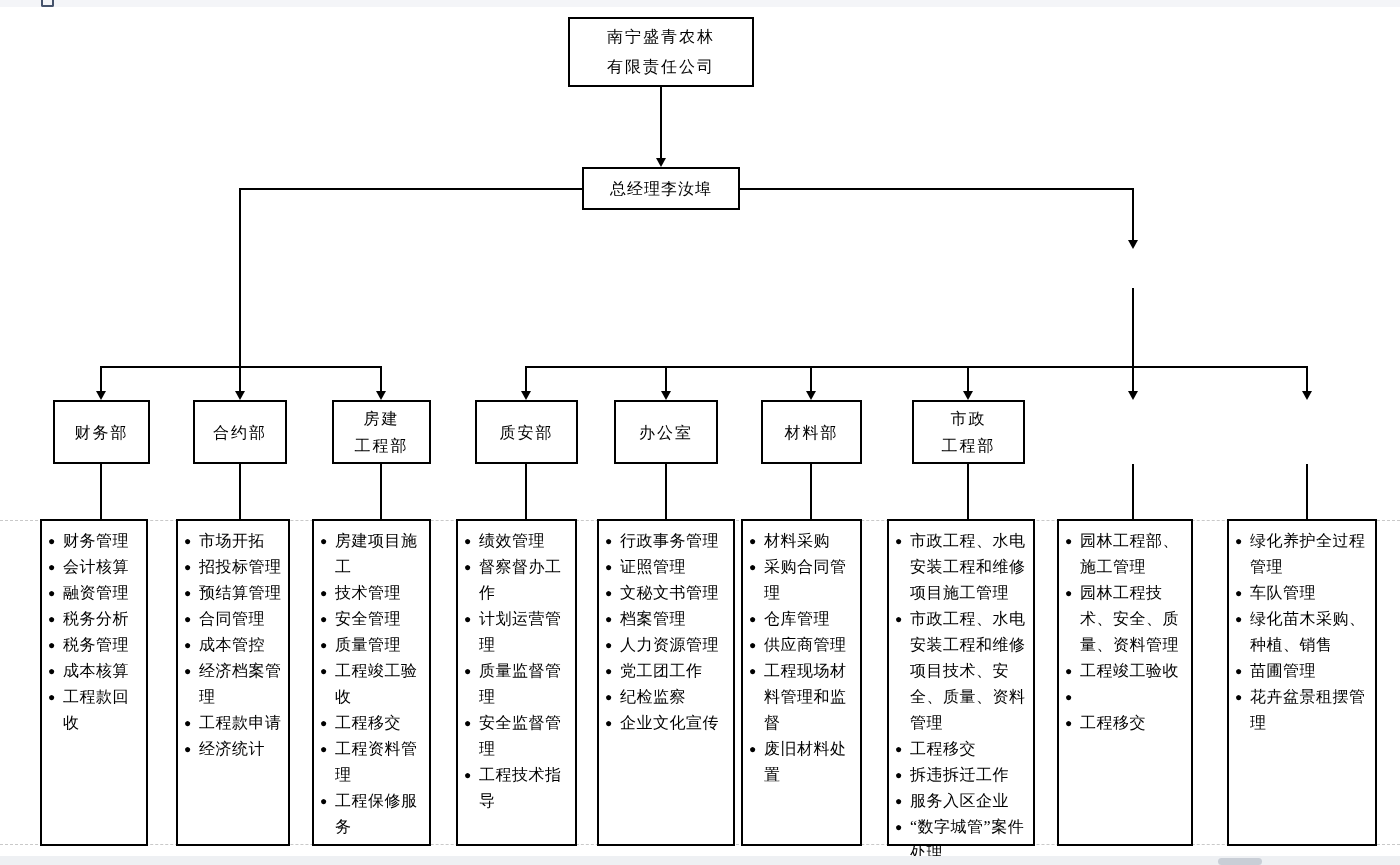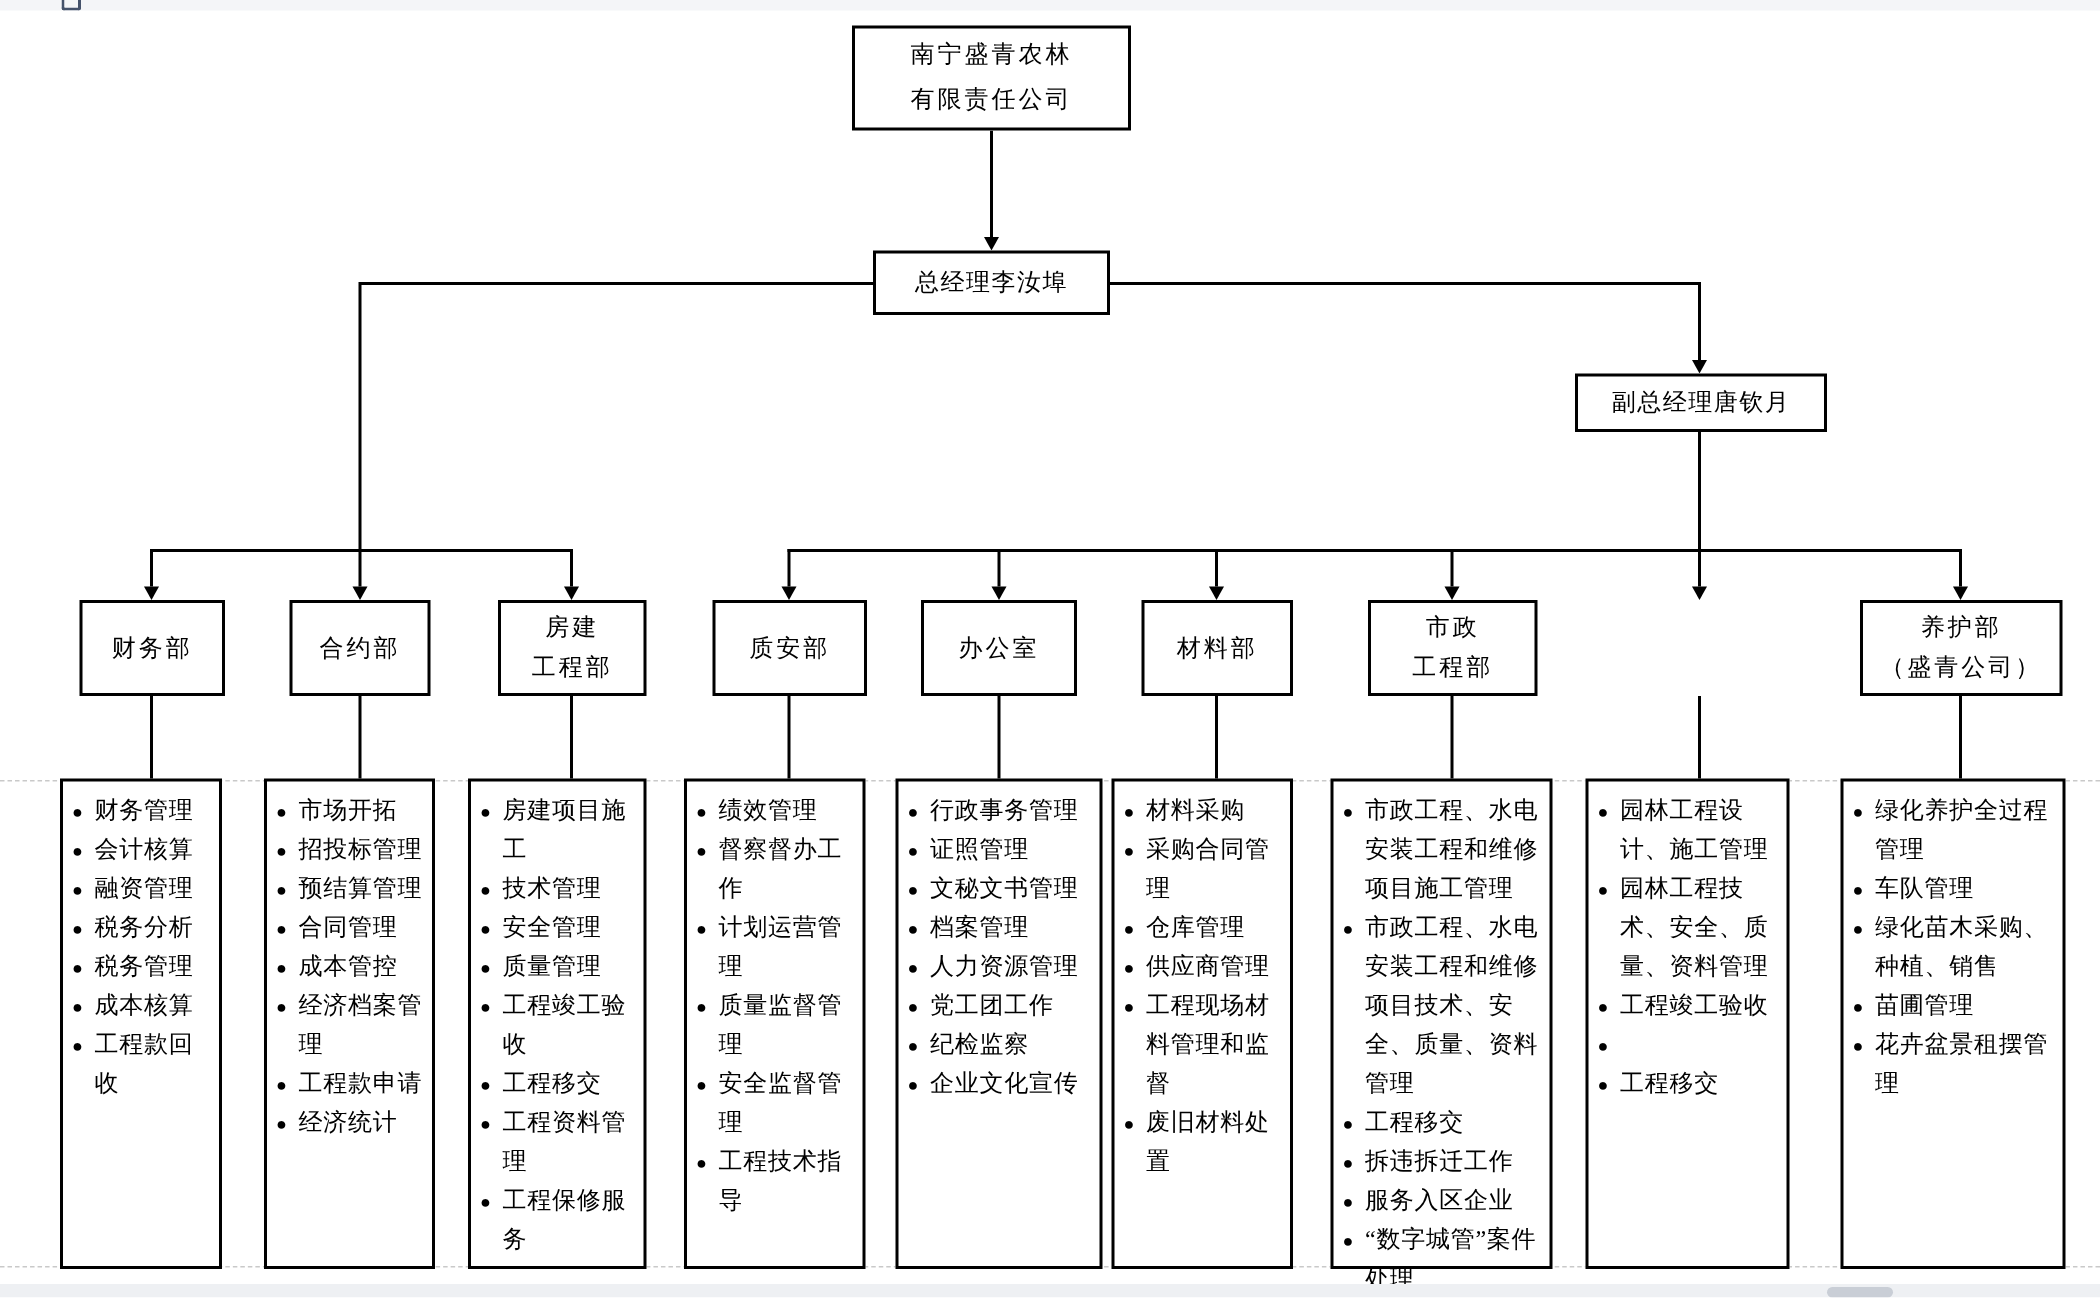--- a/index.html
+++ b/index.html
@@ -90,23 +90,20 @@
 
   <div class="node root-box" style="left:568px;top:17px;width:186px;height:70px">
     <div>南宁盛青农林</div>
     <div>有限责任公司</div>
   </div>
 
   <div class="node mgr-box" style="left:582px;top:167px;width:158px;height:43px">
     <div>总经理李汝埠</div>
   </div>
 
-  <div class="node mgr-box" style="left:1050px;top:249px;width:168px;height:39px">
-    <div>副总经理唐钦月</div>
-  </div>
 
   <div class="node dept-box" style="left:53px;top:400px;width:97px;height:64px">
     <div>财务部</div>
     <div></div>
   </div>
   <div class="node dept-box" style="left:193px;top:400px;width:94px;height:64px">
     <div>合约部</div>
     <div></div>
   </div>
   <div class="node dept-box" style="left:332px;top:400px;width:99px;height:64px">
@@ -122,24 +119,20 @@
     <div></div>
   </div>
   <div class="node dept-box" style="left:761px;top:400px;width:101px;height:64px">
     <div>材料部</div>
     <div></div>
   </div>
   <div class="node dept-box" style="left:912px;top:400px;width:113px;height:64px">
     <div>市政</div>
     <div>工程部</div>
   </div>
-  <div class="node dept-box" style="left:1240px;top:400px;width:135px;height:64px">
-    <div>养护部</div>
-    <div>（盛青公司）</div>
-  </div>
 
   <div class="duty-box" style="left:40px;top:519px;width:108px;height:327px">
       <div class="list-item">
         <span class="bullet">●</span>
         <span class="item-text">财务管理</span>
       </div>
       <div class="list-item">
         <span class="bullet">●</span>
         <span class="item-text">会计核算</span>
       </div>
@@ -340,21 +333,21 @@
         <span class="item-text">服务入区企业</span>
       </div>
       <div class="list-item">
         <span class="bullet">●</span>
         <span class="item-text">“数字城管”案件处理</span>
       </div>
     </div>
   <div class="duty-box" style="left:1057px;top:519px;width:136px;height:327px">
       <div class="list-item">
         <span class="bullet">●</span>
-        <span class="item-text">园林工程设计、施工管理</span>
+        <span class="item-text">园林工程部、施工管理</span>
       </div>
       <div class="list-item">
         <span class="bullet">●</span>
         <span class="item-text">园林工程技术、安全、质量、资料管理</span>
       </div>
       <div class="list-item">
         <span class="bullet">●</span>
         <span class="item-text">工程竣工验收</span>
       </div>
       <div class="list-item">

